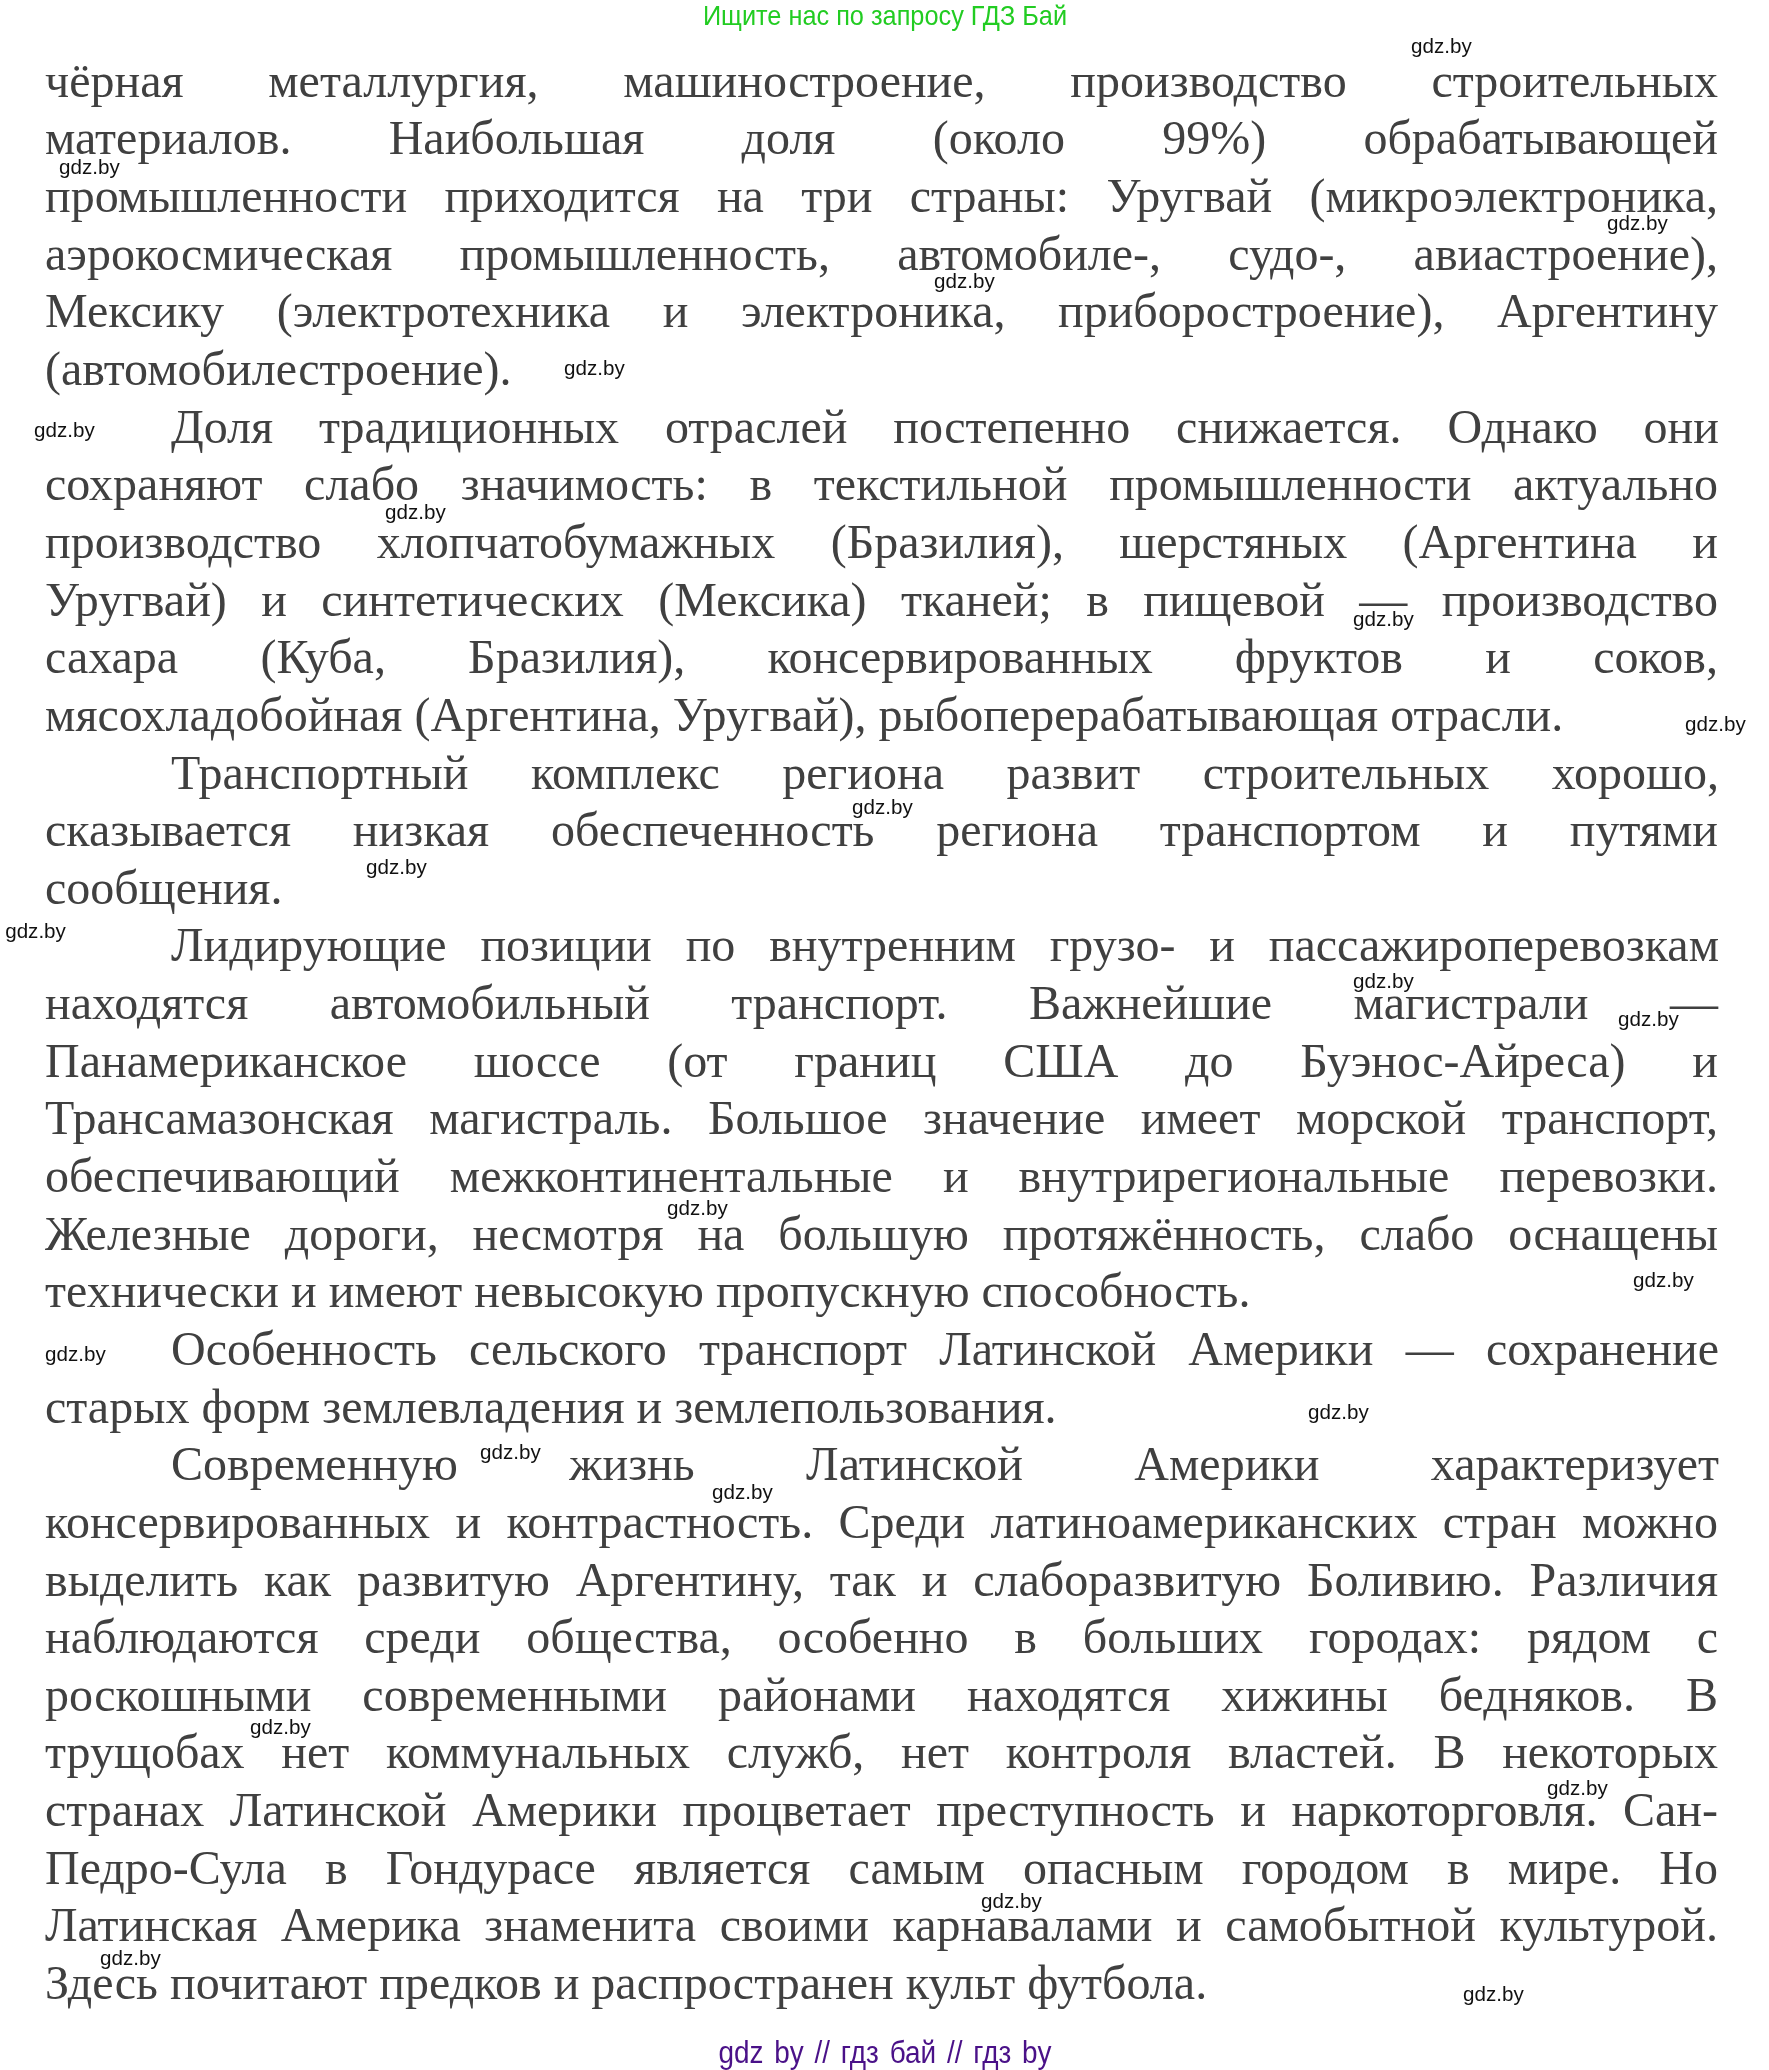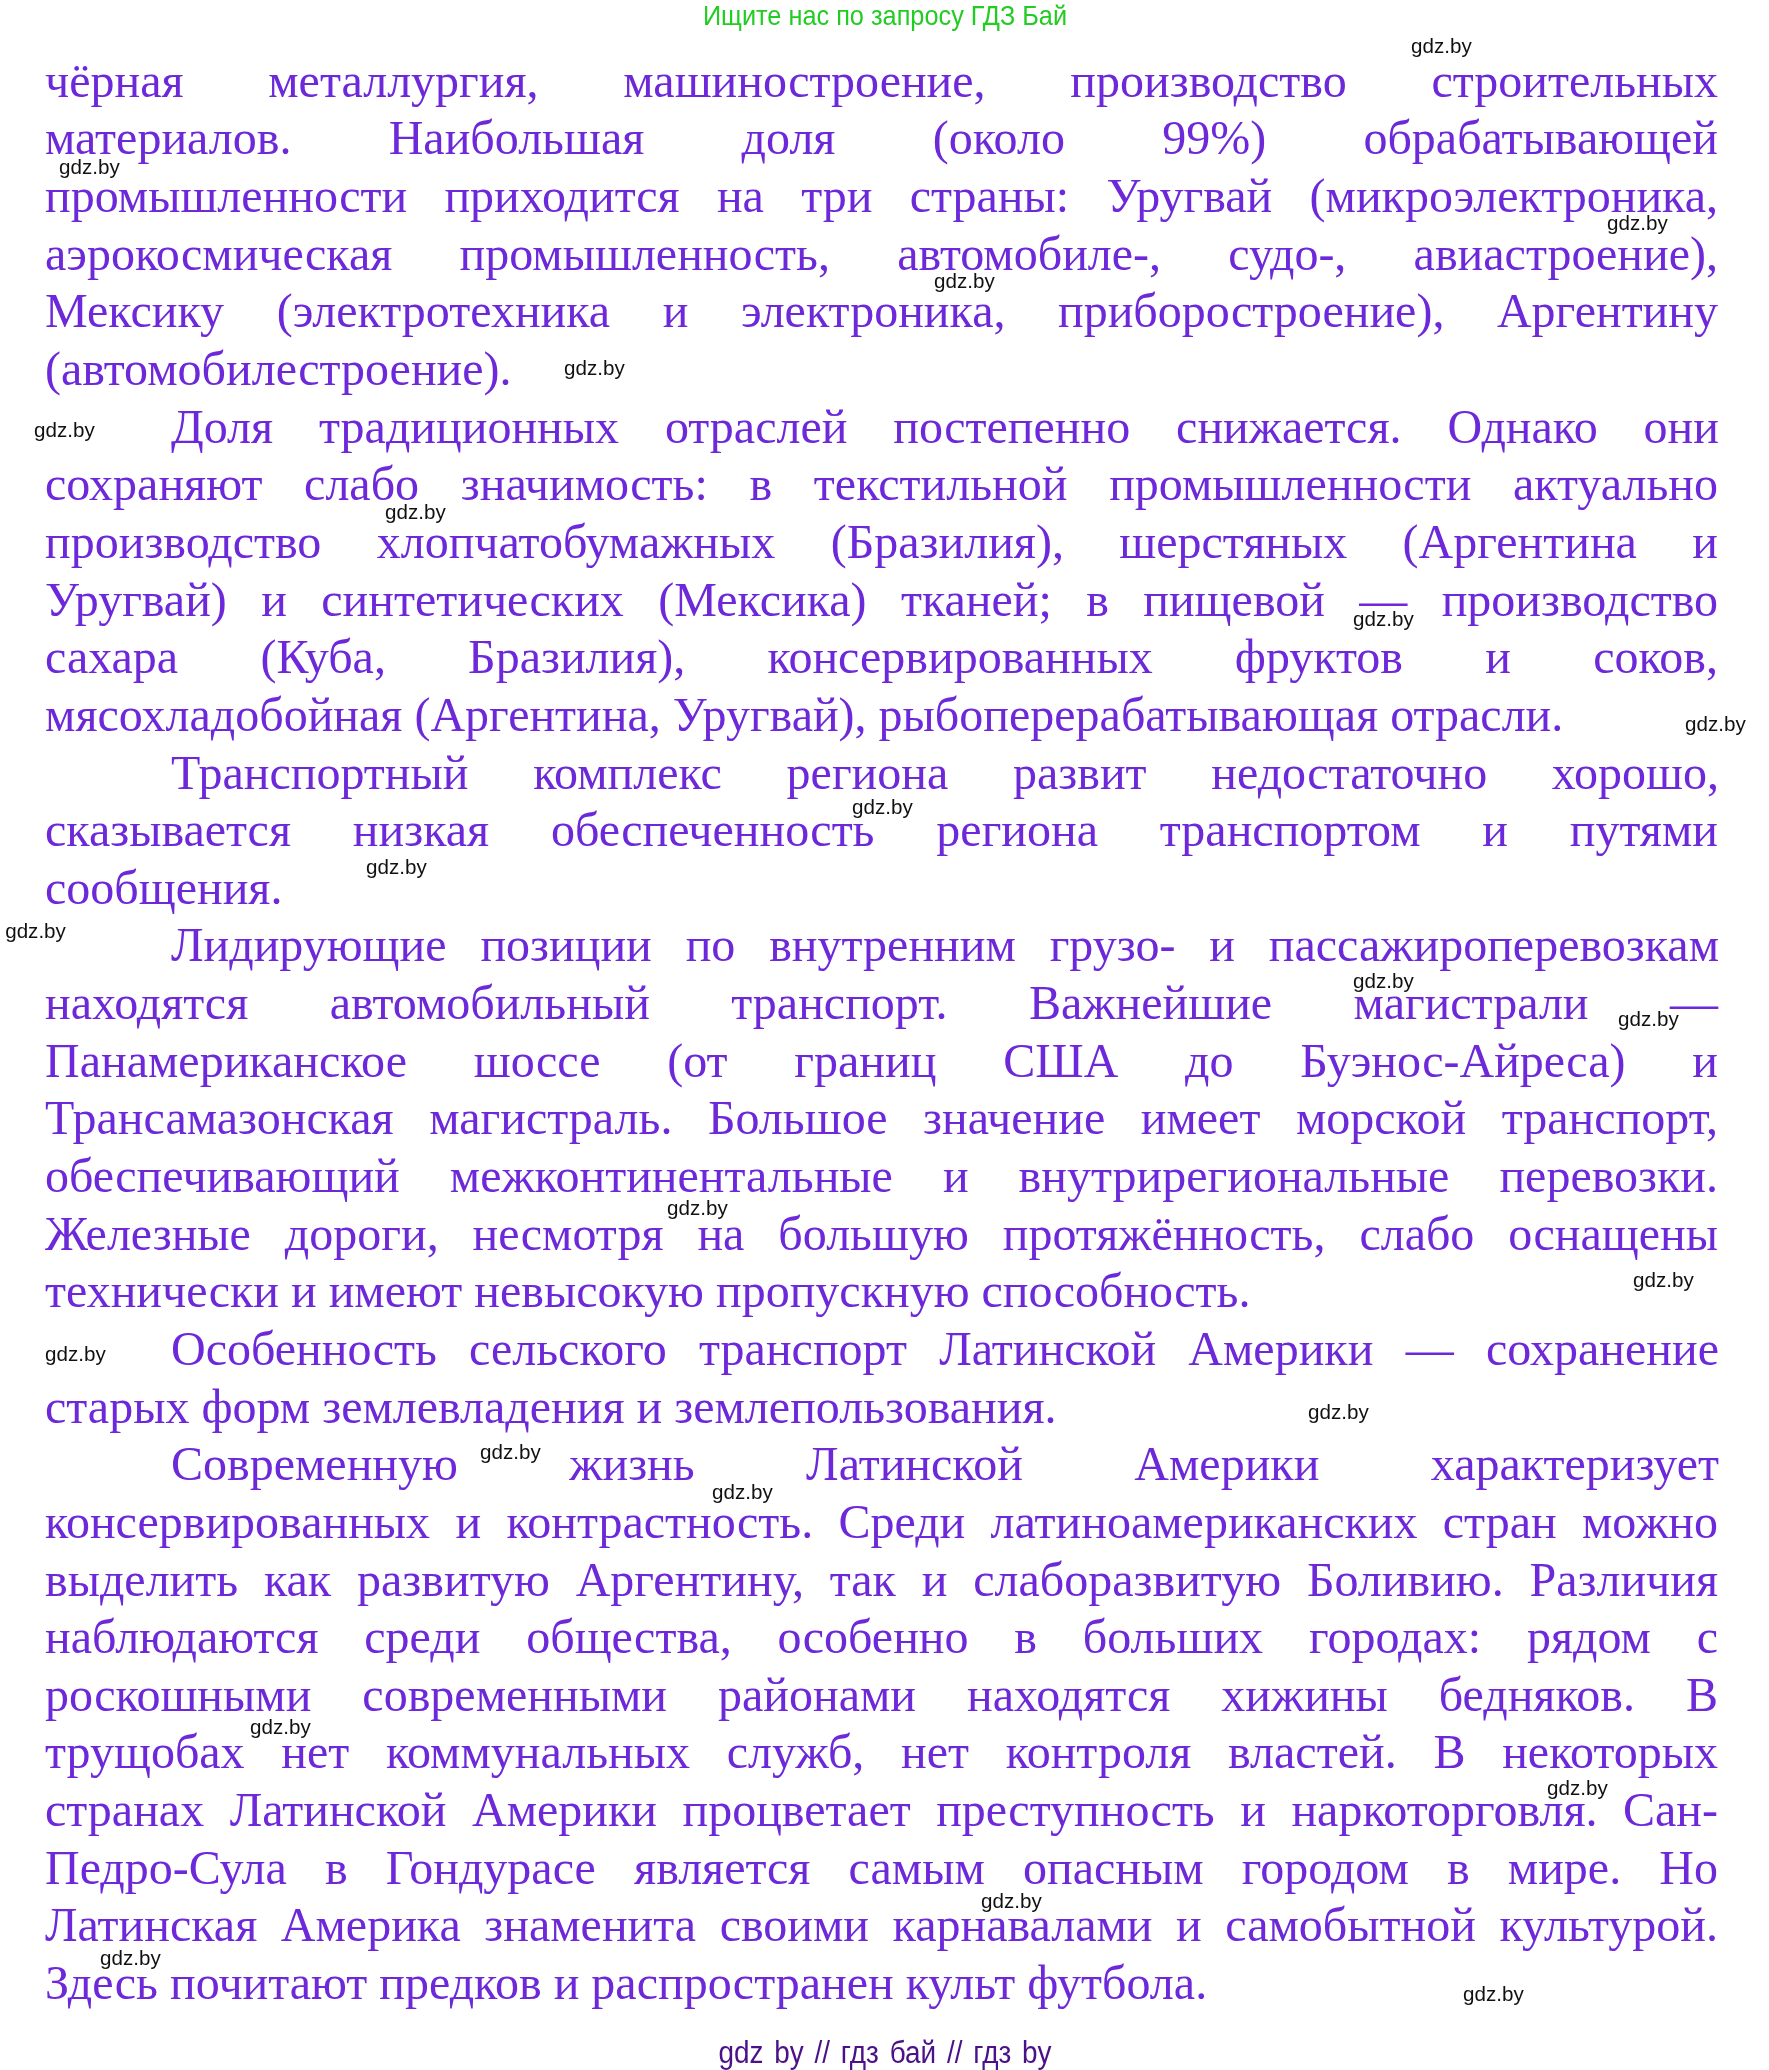--- a/index.html
+++ b/index.html
@@ -13,21 +13,21 @@
   .footer {
     position: absolute; left: 0; top: 2036px; width: 1770px; height: 34px;
     text-align: center; font-family: "Liberation Sans", sans-serif;
     font-size: 31px; line-height: 34px; color: #4a1188; word-spacing: 3.4px;
     transform: scaleX(0.9);
   }
   .body-text { position: absolute; left: 45px; top: 0; width: 1673px; }
   .line {
     position: absolute; left: 0; width: 1673px; height: 59px;
     font-family: "Liberation Serif", serif; font-size: 48px; line-height: 59px;
-    color: #6d28d9; white-space: nowrap;
+    color: #404040; white-space: nowrap;
     text-align: justify; text-align-last: justify;
   }
   .line.last { text-align: left; text-align-last: left; }
   .line.indent { padding-left: 126px; width: 1548px; }
   .wm {
     position: absolute; font-family: "Liberation Sans", sans-serif;
     font-size: 20.6px; line-height: 20.6px; color: #111; white-space: nowrap;
   }
 </style>
 </head>
@@ -46,21 +46,21 @@
     <div class="line" style="top:281px">Мексику (электротехника и электроника, приборостроение), Аргентину</div>
     <div class="line last" style="top:339px">(автомобилестроение).</div>
 
     <div class="line indent" style="top:397px">Доля традиционных отраслей постепенно снижается. Однако они</div>
     <div class="line" style="top:454px">сохраняют слабо значимость: в текстильной промышленности актуально</div>
     <div class="line" style="top:512px">производство хлопчатобумажных (Бразилия), шерстяных (Аргентина и</div>
     <div class="line" style="top:570px">Уругвай) и синтетических (Мексика) тканей; в пищевой — производство</div>
     <div class="line" style="top:627px">сахара (Куба, Бразилия), консервированных фруктов и соков,</div>
     <div class="line last" style="top:685px">мясохладобойная (Аргентина, Уругвай), рыбоперерабатывающая отрасли.</div>
 
-    <div class="line indent" style="top:743px">Транспортный комплекс региона развит недостаточно хорошо,</div>
+    <div class="line indent" style="top:743px">Транспортный комплекс региона развит строительных хорошо,</div>
     <div class="line" style="top:800px">сказывается низкая обеспеченность региона транспортом и путями</div>
     <div class="line last" style="top:858px">сообщения.</div>
 
     <div class="line indent" style="top:915px">Лидирующие позиции по внутренним грузо- и пассажироперевозкам</div>
     <div class="line" style="top:973px">находятся автомобильный транспорт. Важнейшие магистрали —</div>
     <div class="line" style="top:1031px">Панамериканское шоссе (от границ США до Буэнос-Айреса) и</div>
     <div class="line" style="top:1088px">Трансамазонская магистраль. Большое значение имеет морской транспорт,</div>
     <div class="line" style="top:1146px">обеспечивающий межконтинентальные и внутрирегиональные перевозки.</div>
     <div class="line" style="top:1204px">Железные дороги, несмотря на большую протяжённость, слабо оснащены</div>
     <div class="line last" style="top:1261px">технически и имеют невысокую пропускную способность.</div>

